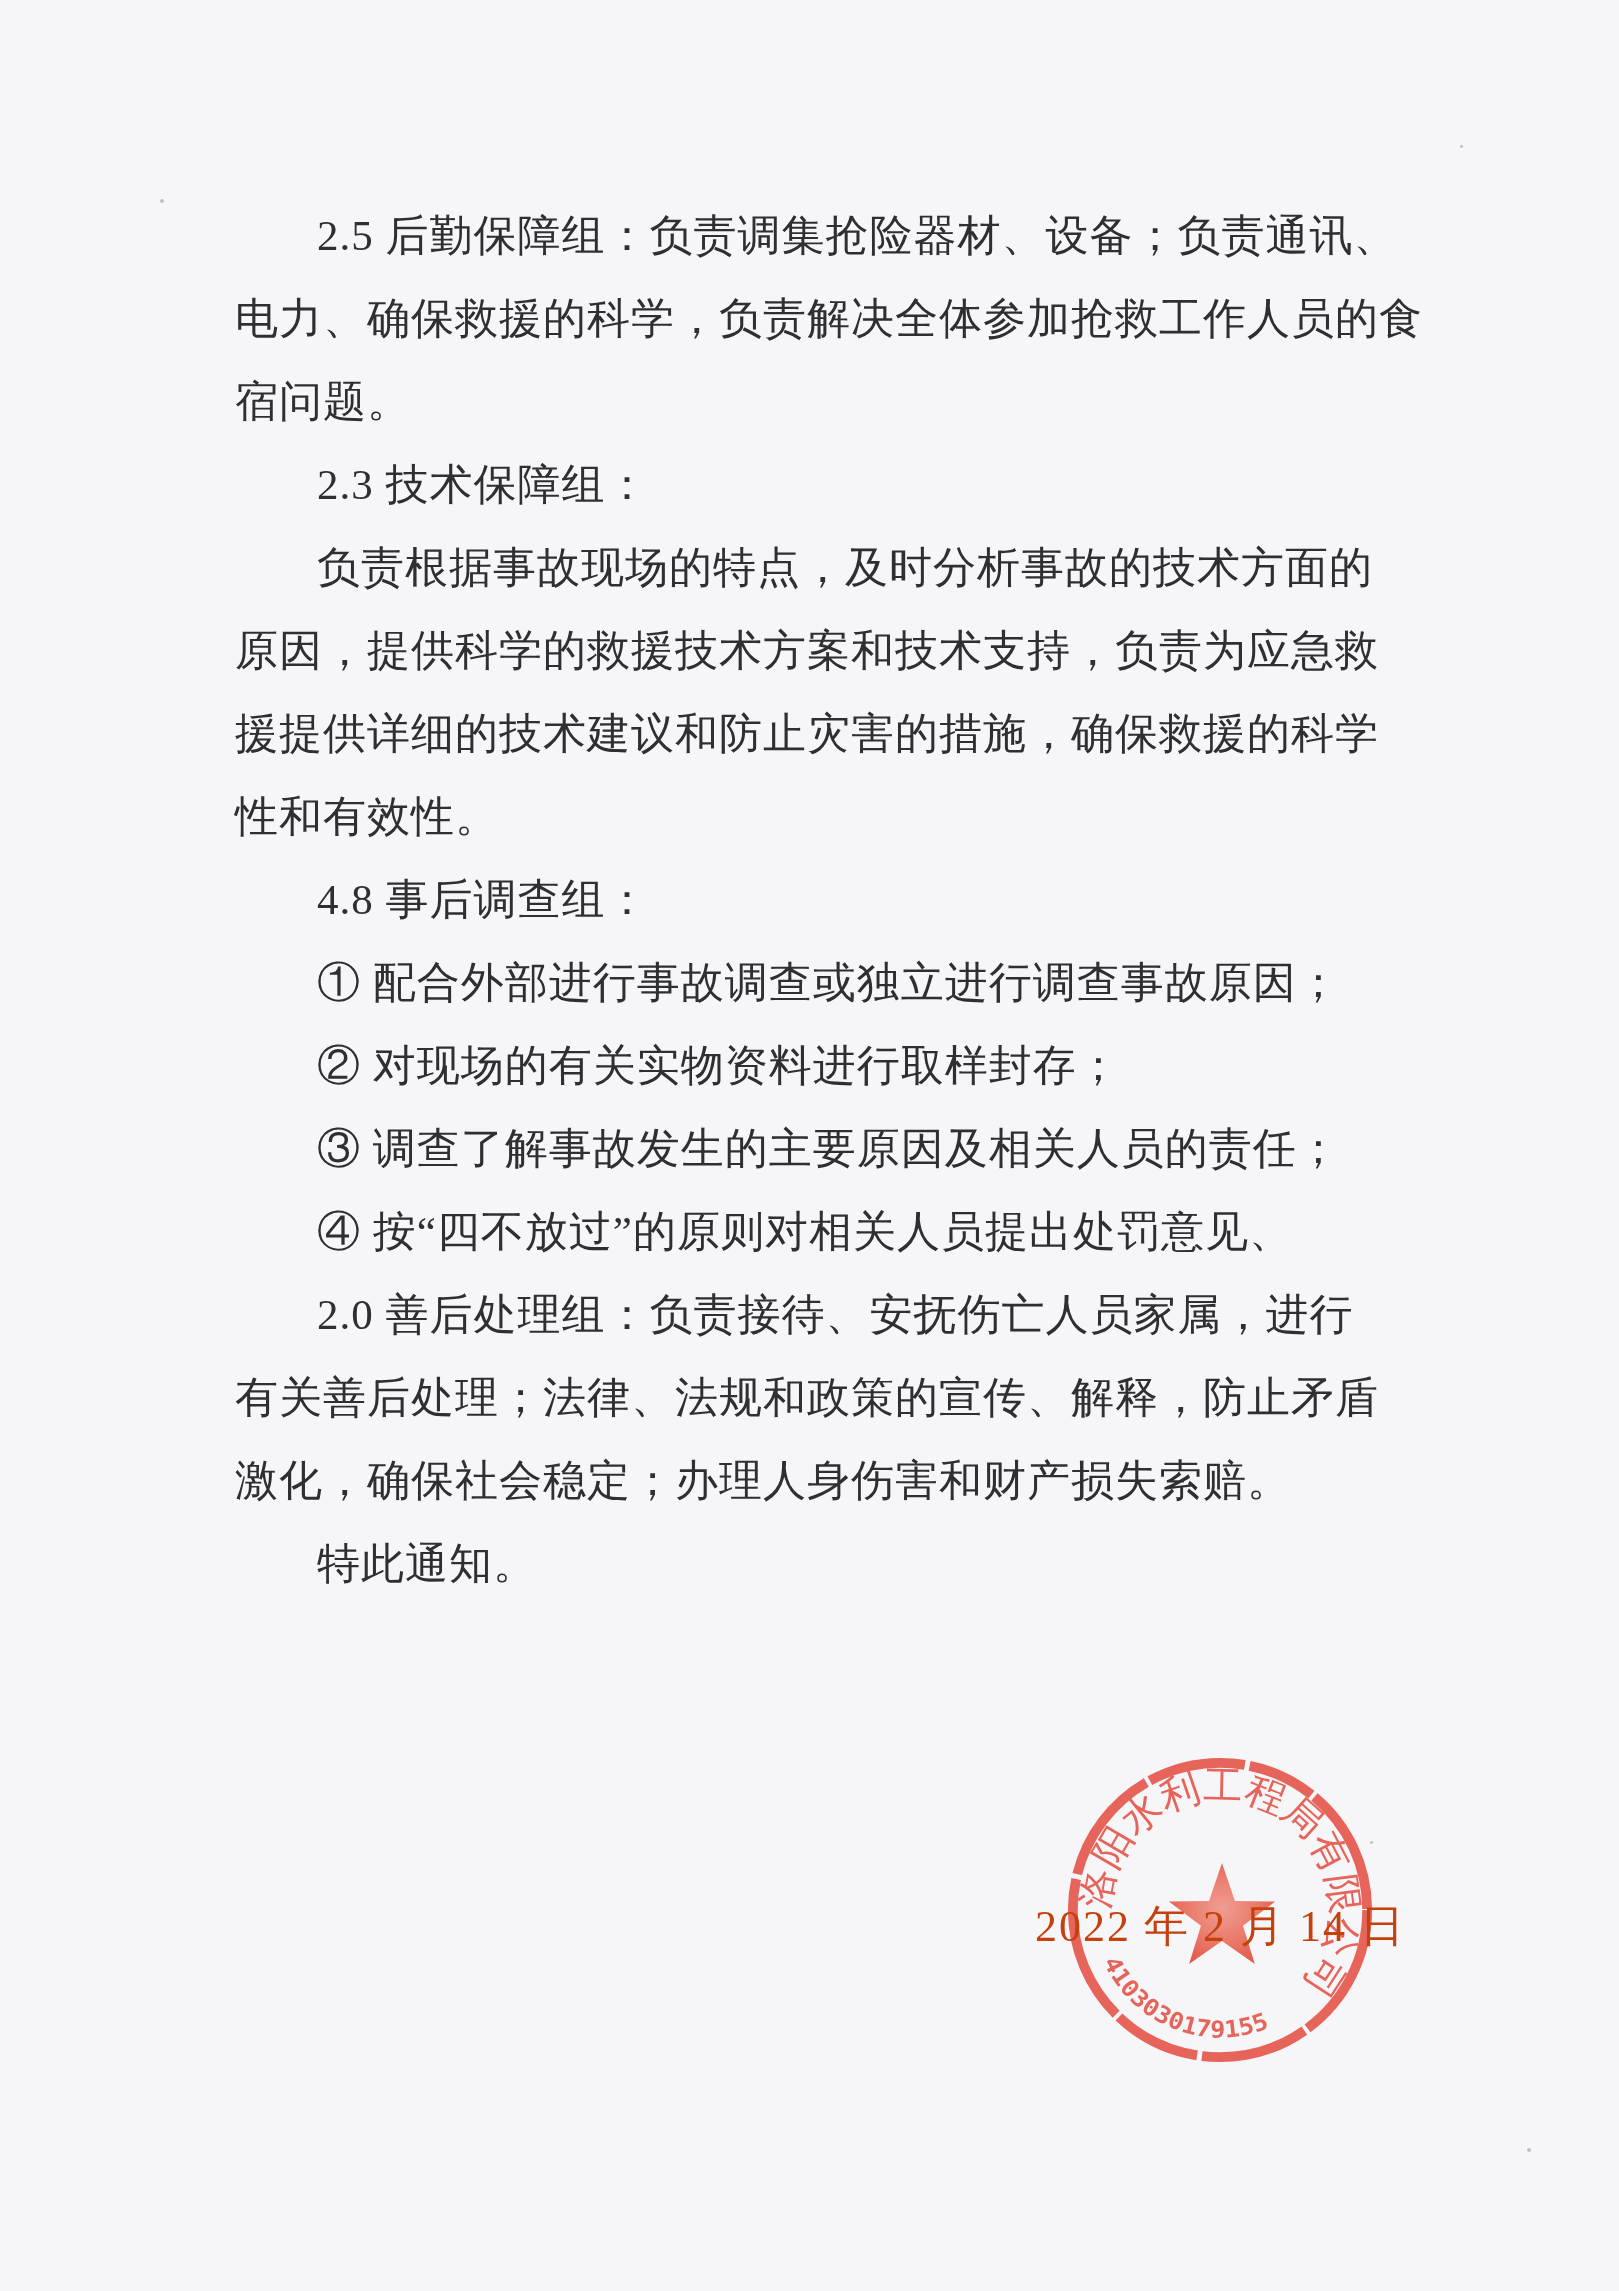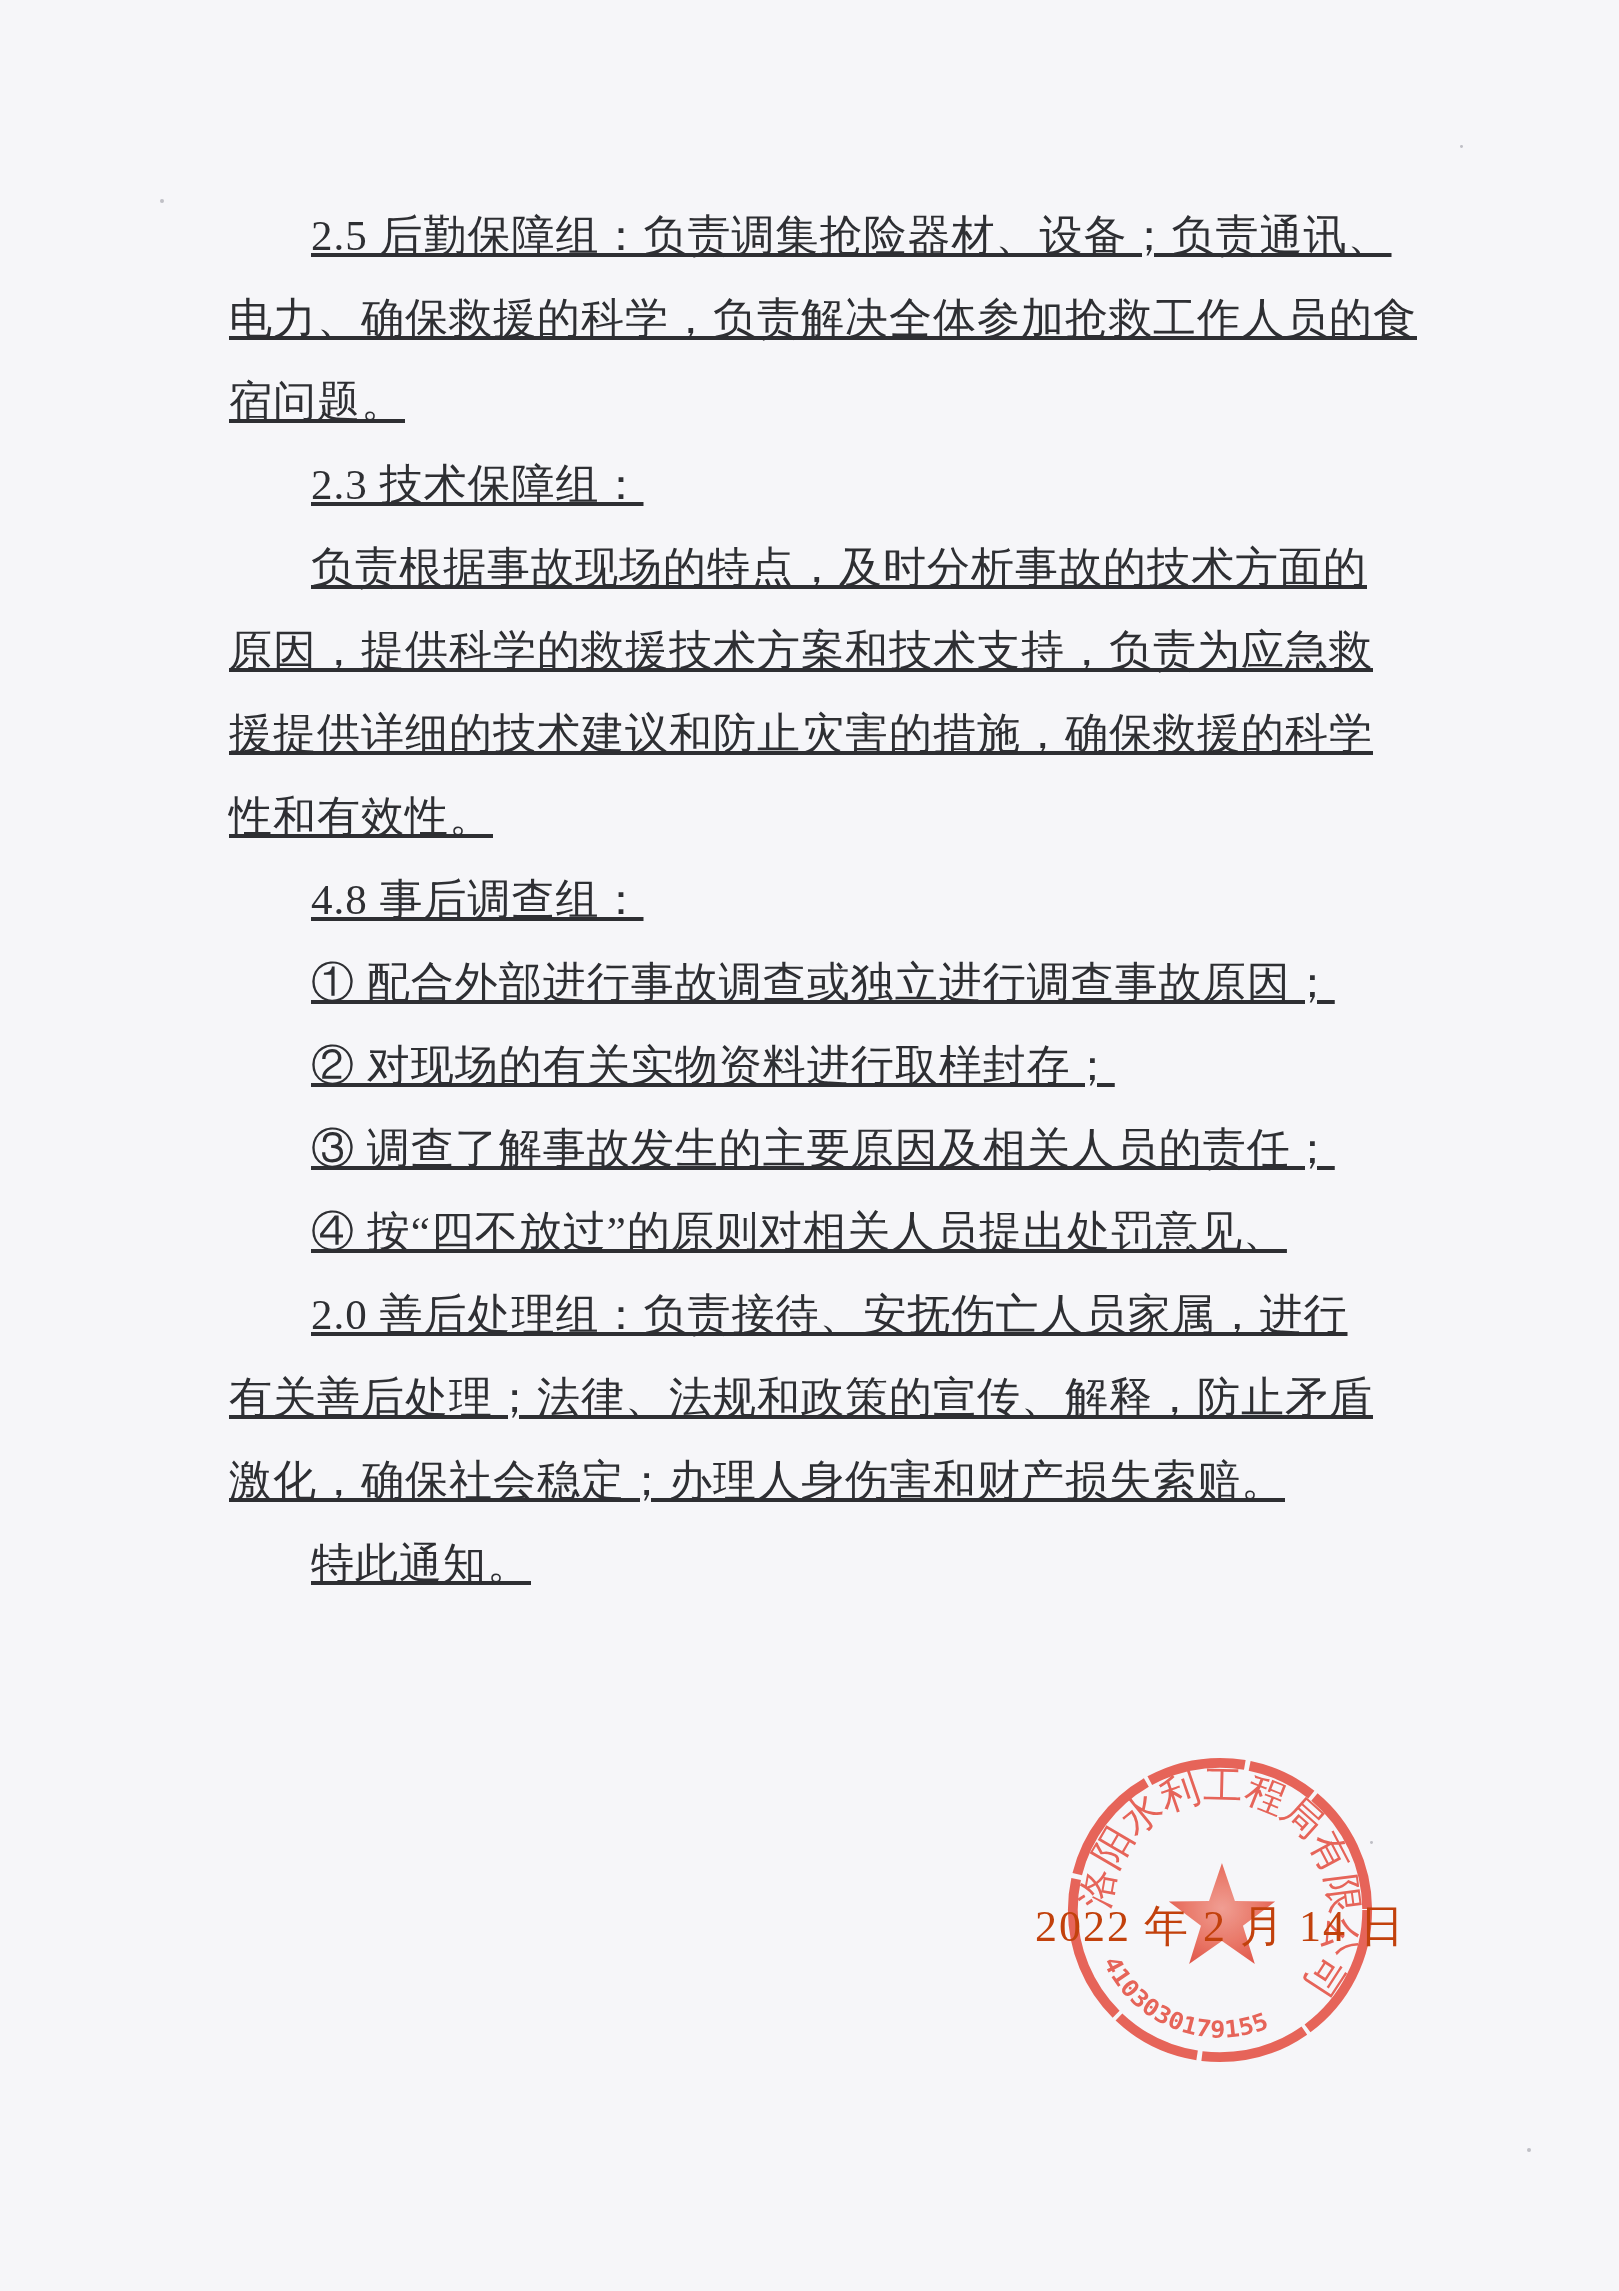--- a/index.html
+++ b/index.html
@@ -6,23 +6,22 @@
   .page{
     position:relative;
     width:1619px;height:2292px;
     background:#f6f6f9;
     font-family:"Liberation Serif", serif;
     color:#2e2f33;
     overflow:hidden;
   }
   .text-block{
     position:absolute;
-    left:229px;top:194px;
+    left:235px;top:194px;
     width:1166px;
-    text-decoration:underline;
   }
   .line{
     font-size:43px;
     line-height:83px;
     letter-spacing:1px;
     white-space:nowrap;
     color:#2e2f33;
   }
   .line.indent{ text-indent:82px; }
   .date{

